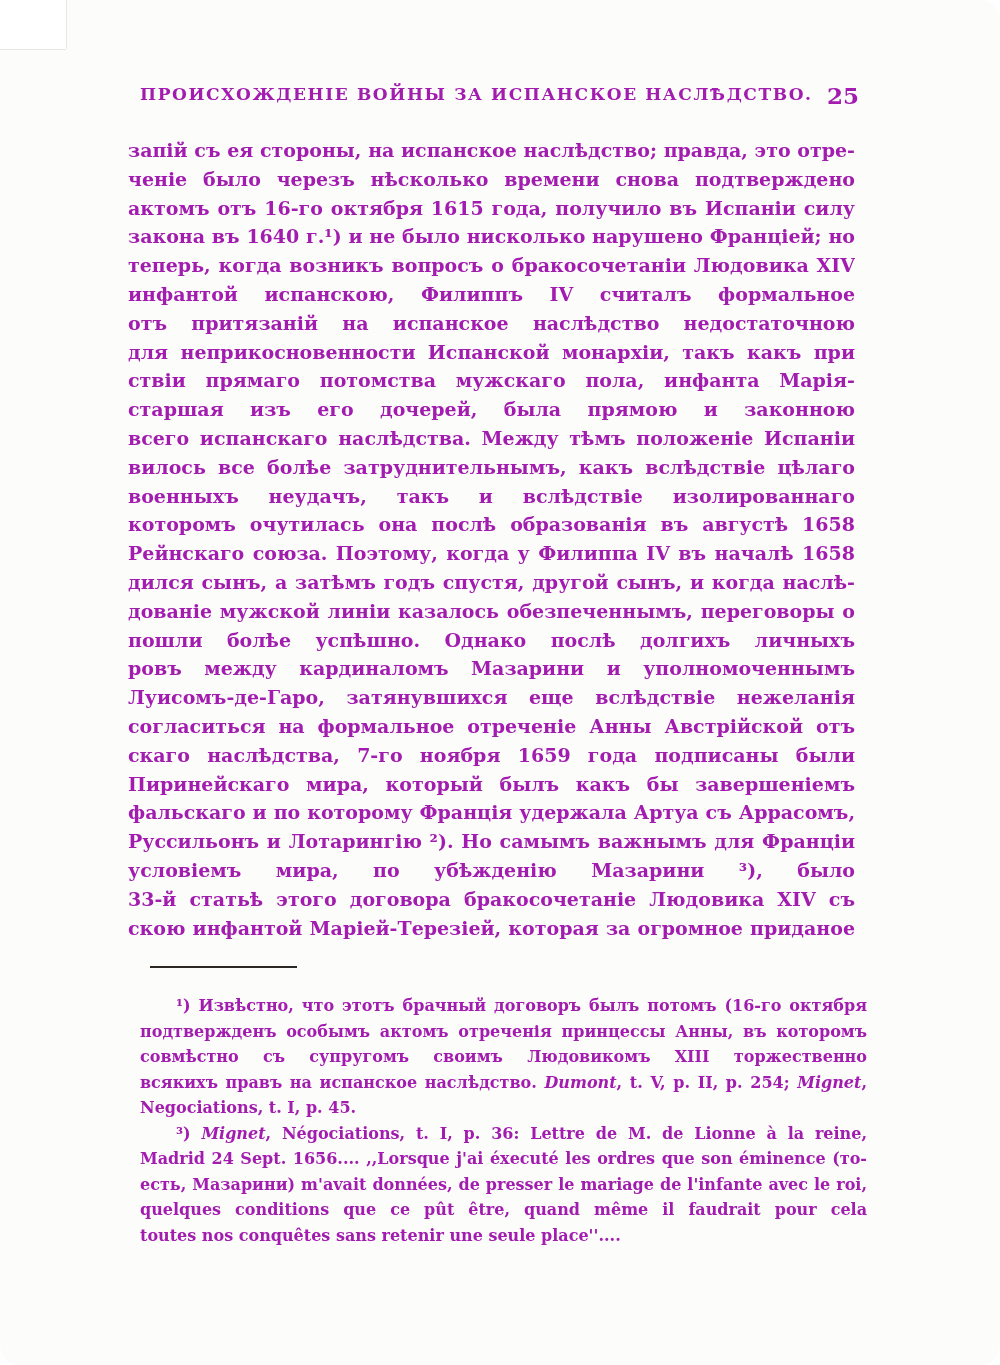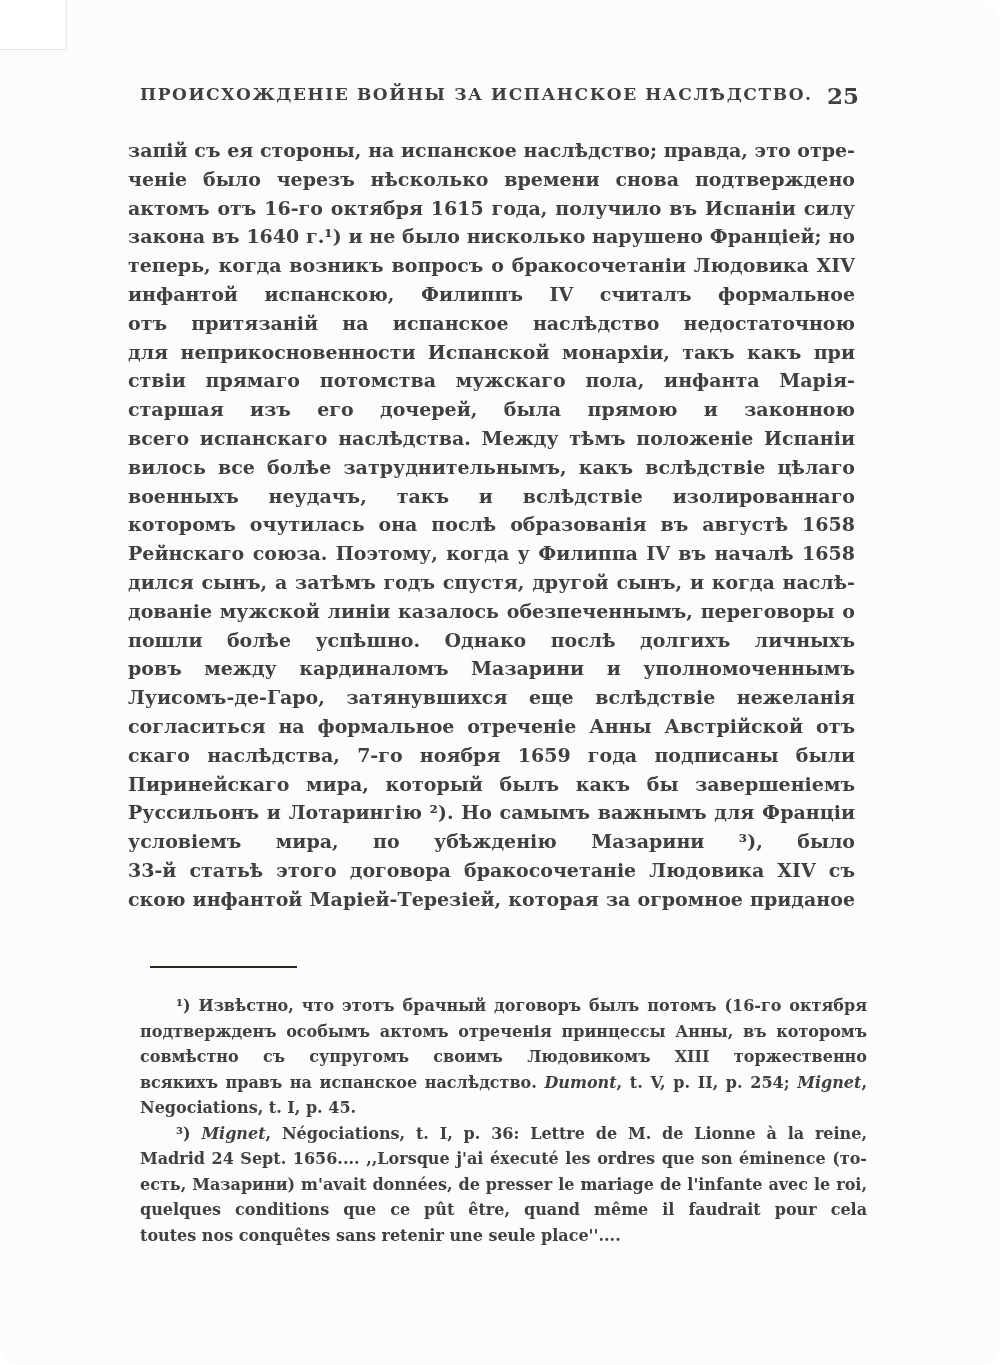--- a/index.html
+++ b/index.html
@@ -1,21 +1,21 @@
 <!DOCTYPE html>
 <html><head>
 <meta charset="utf-8">
 <style>
   html,body { margin:0; padding:0; }
   .page {
     position:relative;
     width:1000px; height:1365px;
     background:#fcfcfa;
     font-family:"DejaVu Serif", serif;
-    color:#404040;
+    color:#a21caf;
     overflow:hidden;
     border-radius:20px;
   }
   .corner-patch { position:absolute; left:0; top:0; width:66px; height:49px; background:#ffffff; }
   .edge-h { position:absolute; left:0; top:49px; width:66px; height:1px; background:#e9e7e2; }
   .edge-v { position:absolute; left:66px; top:0; width:1px; height:49px; background:#e9e7e2; }
 
   .running-header {
     position:absolute; left:140px; top:82px; width:727px; height:24px;
   }
@@ -88,20 +88,21 @@
       <div class="bline">которомъ очутилась она послѣ образованія въ августѣ 1658 года</div>
       <div class="bline">Рейнскаго союза. Поэтому, когда у Филиппа IV въ началѣ 1658 г. ро-</div>
       <div class="bline">дился сынъ, а затѣмъ годъ спустя, другой сынъ, и когда наслѣ-</div>
       <div class="bline">дованіе мужской линіи казалось обезпеченнымъ, переговоры о мирѣ</div>
       <div class="bline">пошли болѣе успѣшно. Однако послѣ долгихъ личныхъ перегово-</div>
       <div class="bline">ровъ между кардиналомъ Мазарини и уполномоченнымъ Филиппа IV</div>
       <div class="bline">Луисомъ-де-Гаро, затянувшихся еще вслѣдствіе нежеланія Мазарини</div>
       <div class="bline">согласиться на формальное отреченіе Анны Австрійской отъ испан-</div>
       <div class="bline">скаго наслѣдства, 7-го ноября 1659 года подписаны были условія</div>
       <div class="bline">Пиринейскаго мира, который былъ какъ бы завершеніемъ мира Вест-</div>
+      <div class="bline">фальскаго и по которому Франція удержала Артуа съ Аррасомъ,</div>
       <div class="bline">Руссильонъ и Лотарингію ²). Но самымъ важнымъ для Франціи</div>
       <div class="bline">условіемъ мира, по убѣжденію Мазарини ³), было выговоренное въ</div>
       <div class="bline">33-й статьѣ этого договора бракосочетаніе Людовика XIV съ испан-</div>
       <div class="bline">скою инфантой Маріей-Терезіей, которая за огромное приданое (въ</div>
     </div>
 
   <div class="footnote-divider"></div>
 
   <div class="footnotes">
       <div class="fline indent"><span>¹) Извѣстно, что этотъ брачный договоръ былъ потомъ (16-го октября 1615 г.)</span></div>

